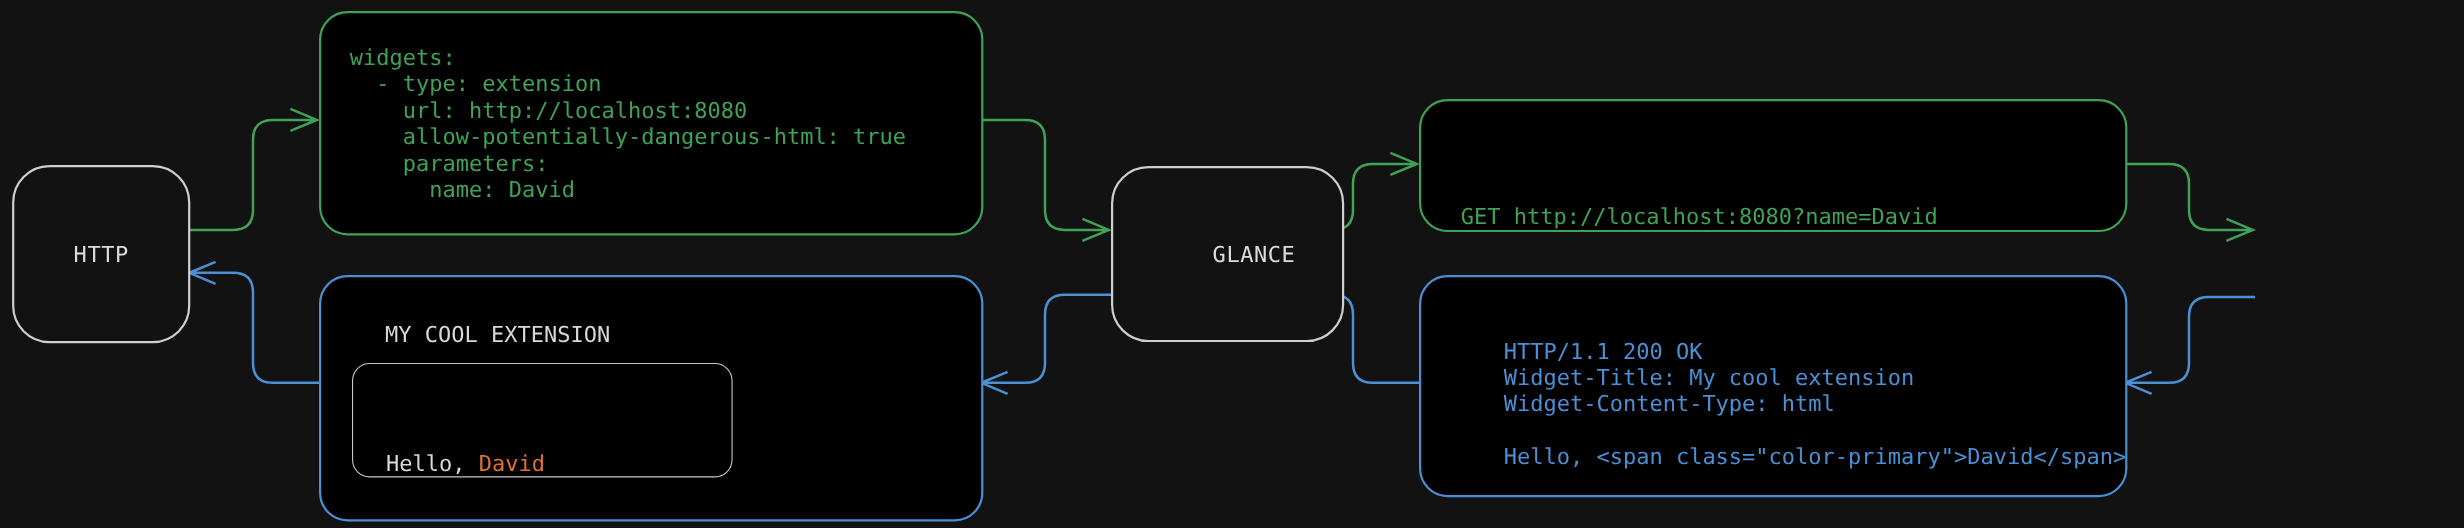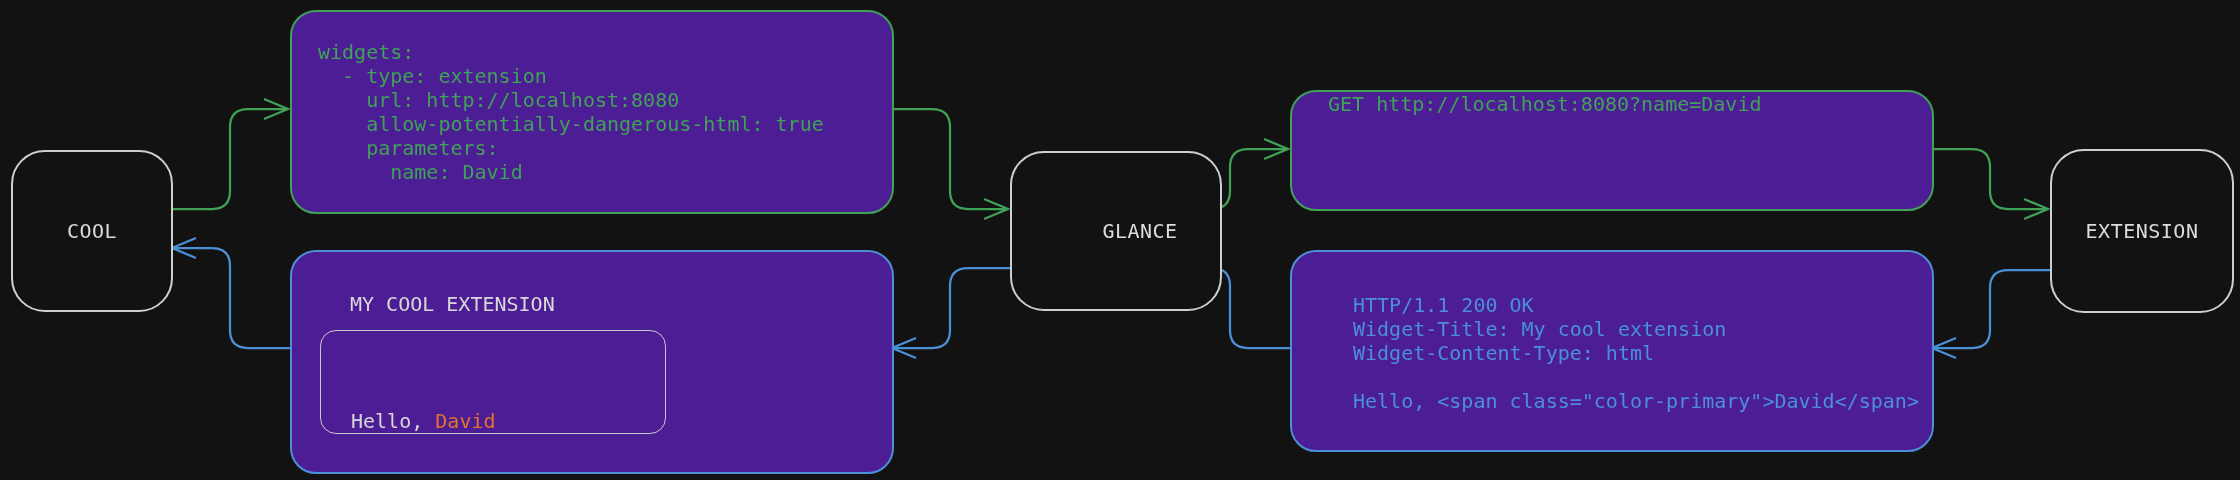--- a/index.html
+++ b/index.html
@@ -14,36 +14,36 @@
 
   .node{
     position:absolute;border:2px solid #cfcfcf;border-radius:34px;
     display:flex;align-items:center;justify-content:center;
     color:#dcdcdc;font-size:20px;letter-spacing:0.5px;background:#121212;
   }
   .node-user{left:11px;top:150px;width:158px;height:158px;}
   .node-glance{left:1010px;top:151px;width:160px;height:156px;padding-left:48px;}
   .node-extension{left:2050px;top:149px;width:180px;height:160px;}
 
-  .databox{position:absolute;border-radius:26px;background:#4c1d95;font-size:20px;line-height:24px;}
+  .databox{position:absolute;border-radius:26px;background:#000000;font-size:20px;line-height:24px;}
   .box-config{
     left:290px;top:10px;width:600px;height:200px;border:2px solid #3fa257;
     color:#3fa257;
   }
   .box-config pre{margin:0;padding:28px 0 0 26px;white-space:pre;font:inherit;color:inherit;}
   .box-request{
     left:1290px;top:90px;width:640px;height:117px;border:2px solid #3fa257;
-    color:#3fa257;display:flex;align-items:flex-start;
+    color:#3fa257;display:flex;align-items:flex-end;
   }
   .box-request .line{padding-left:36px;}
   .box-response{
     left:1290px;top:250px;width:640px;height:198px;border:2px solid #4b90d5;
     color:#4b90d5;
   }
-  .box-response pre{margin:2px;padding:39px 0 0 59px;white-space:pre;font:inherit;color:inherit;}
+  .box-response pre{margin:16px;padding:39px 0 0 59px;white-space:pre;font:inherit;color:inherit;}
   .box-widget{
     left:290px;top:250px;width:600px;height:220px;border:2px solid #4b90d5;
     color:#d8d8d8;
   }
   .widget-title{position:absolute;left:58px;top:40px;height:24px;}
   .widget-inner{
     position:absolute;left:28px;top:78px;width:344px;height:102px;
     border:1.5px solid #c8c8c8;border-radius:16px;
     display:flex;align-items:flex-end;
   }
@@ -62,30 +62,27 @@
     <path class="wire-green" d="M1171 209 L1212 209 Q1230 209 1230 191 L1230 167 Q1230 149 1248 149 L1288 149 M1264 139 L1288 149 L1264 159"></path>
     <path class="wire-green" d="M1930 149 L1972 149 Q1990 149 1990 167 L1990 191 Q1990 209 2008 209 L2048 209 M2024 199 L2048 209 L2024 219"></path>
 
     <path class="wire-blue" d="M2050 270 L2008 270 Q1990 270 1990 288 L1990 330 Q1990 348 1972 348 L1932 348 M1956 338 L1932 348 L1956 358"></path>
     <path class="wire-blue" d="M1290 348 L1248 348 Q1230 348 1230 330 L1230 286 Q1230 268 1212 268 L1172 268 M1196 258 L1172 268 L1196 278"></path>
     <path class="wire-blue" d="M1010 268 L968 268 Q950 268 950 286 L950 330 Q950 348 932 348 L892 348 M916 338 L892 348 L916 358"></path>
     <path class="wire-blue" d="M290 348 L248 348 Q230 348 230 330 L230 266 Q230 248 212 248 L172 248 M196 238 L172 248 L196 258"></path>
   </svg>
 
   <div class="node node-user">
-    <span>COOL</span>
+    <span>HTTP</span>
   </div>
 
   <div class="node node-glance">
     <span>GLANCE</span>
   </div>
 
-  <div class="node node-extension">
-    <span>EXTENSION</span>
-  </div>
 
   <div class="databox box-config">
     <pre>widgets:
   - type: extension
     url: http://localhost:8080
     allow-potentially-dangerous-html: true
     parameters:
       name: David</pre>
   </div>
 

